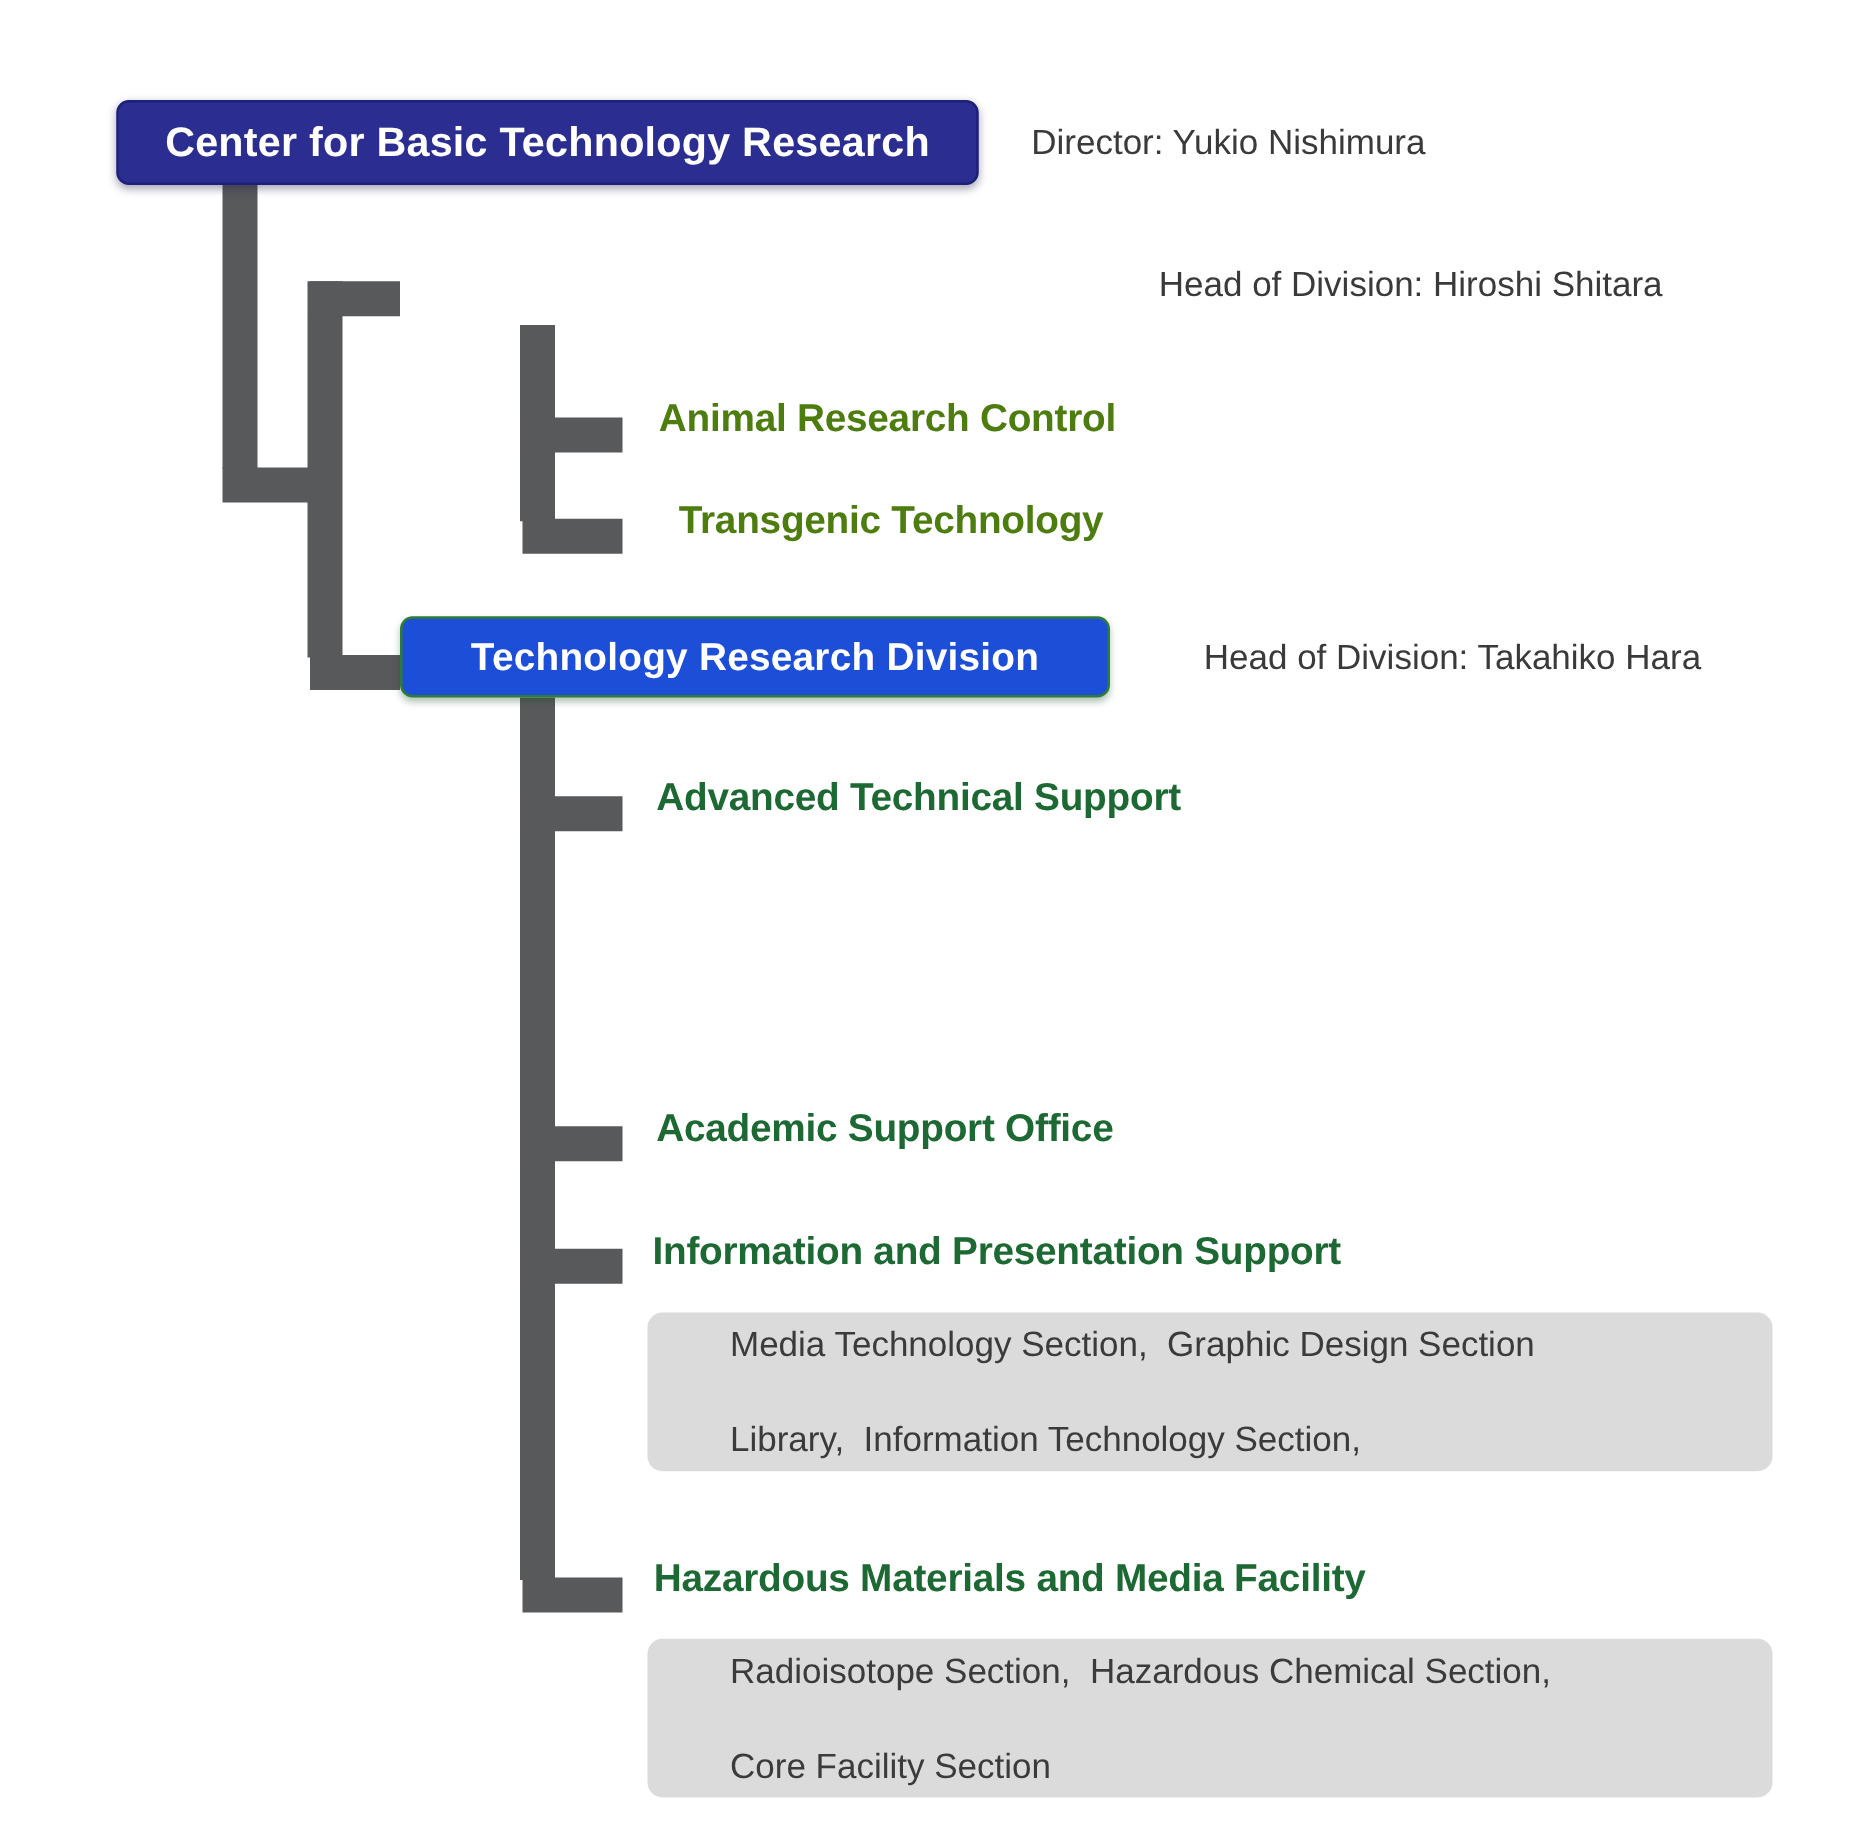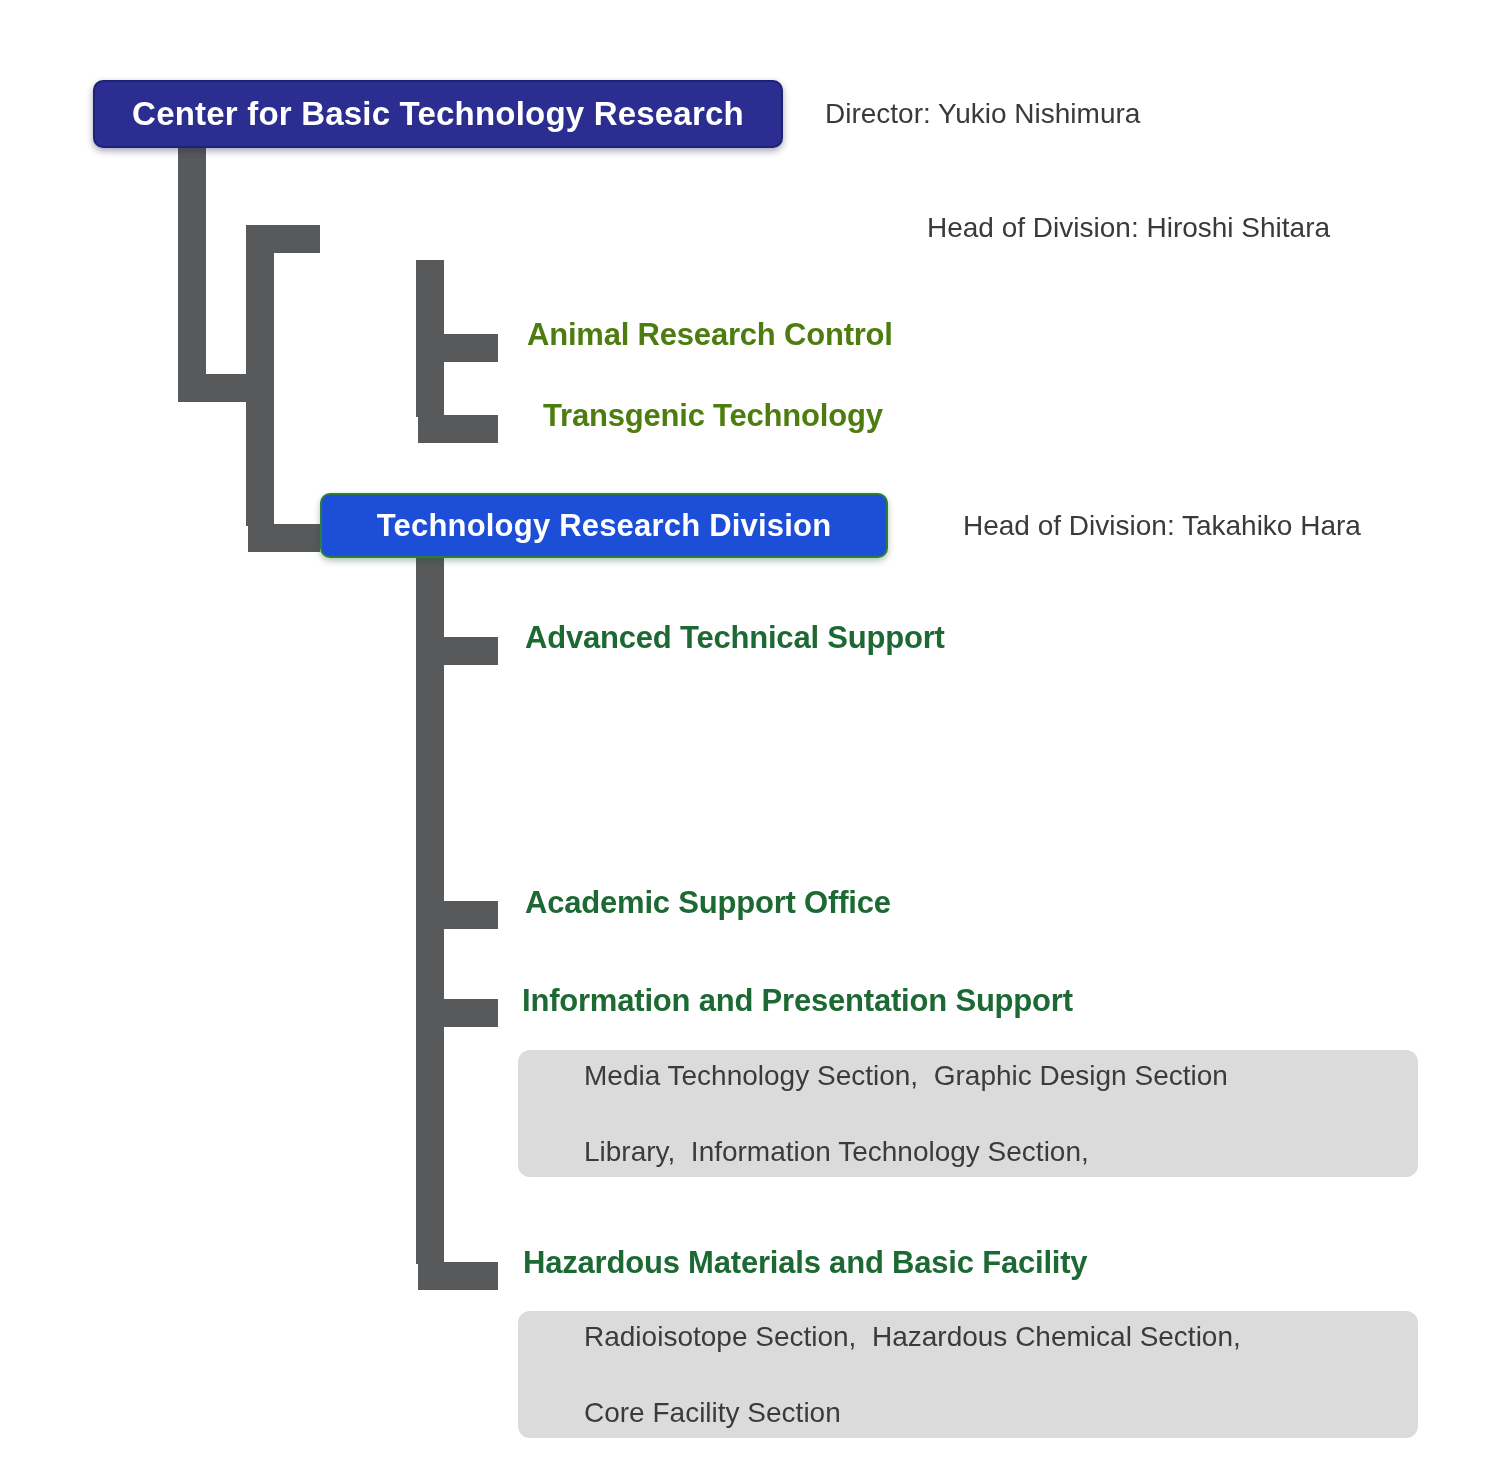--- a/index.html
+++ b/index.html
@@ -119,20 +119,20 @@
 
   <div class="item green" style="left:483px; top:853px;">Academic Support Office</div>
 
   <div class="item green" style="left:480px; top:951px;">Information and Presentation Support</div>
 
   <div class="panel" style="top:1022px; height:127px;">
     <div>Media Technology Section,  Graphic Design Section</div>
     <div>Library,  Information Technology Section,</div>
   </div>
 
-  <div class="item green" style="left:481px; top:1213px;">Hazardous Materials and Basic Facility</div>
+  <div class="item green" style="left:481px; top:1213px;">Hazardous Materials and Media Facility</div>
 
   <div class="panel" style="top:1283px; height:127px;">
     <div>Radioisotope Section,  Hazardous Chemical Section,</div>
     <div>Core Facility Section</div>
   </div>
 
 </div>
 
 </body></html>

